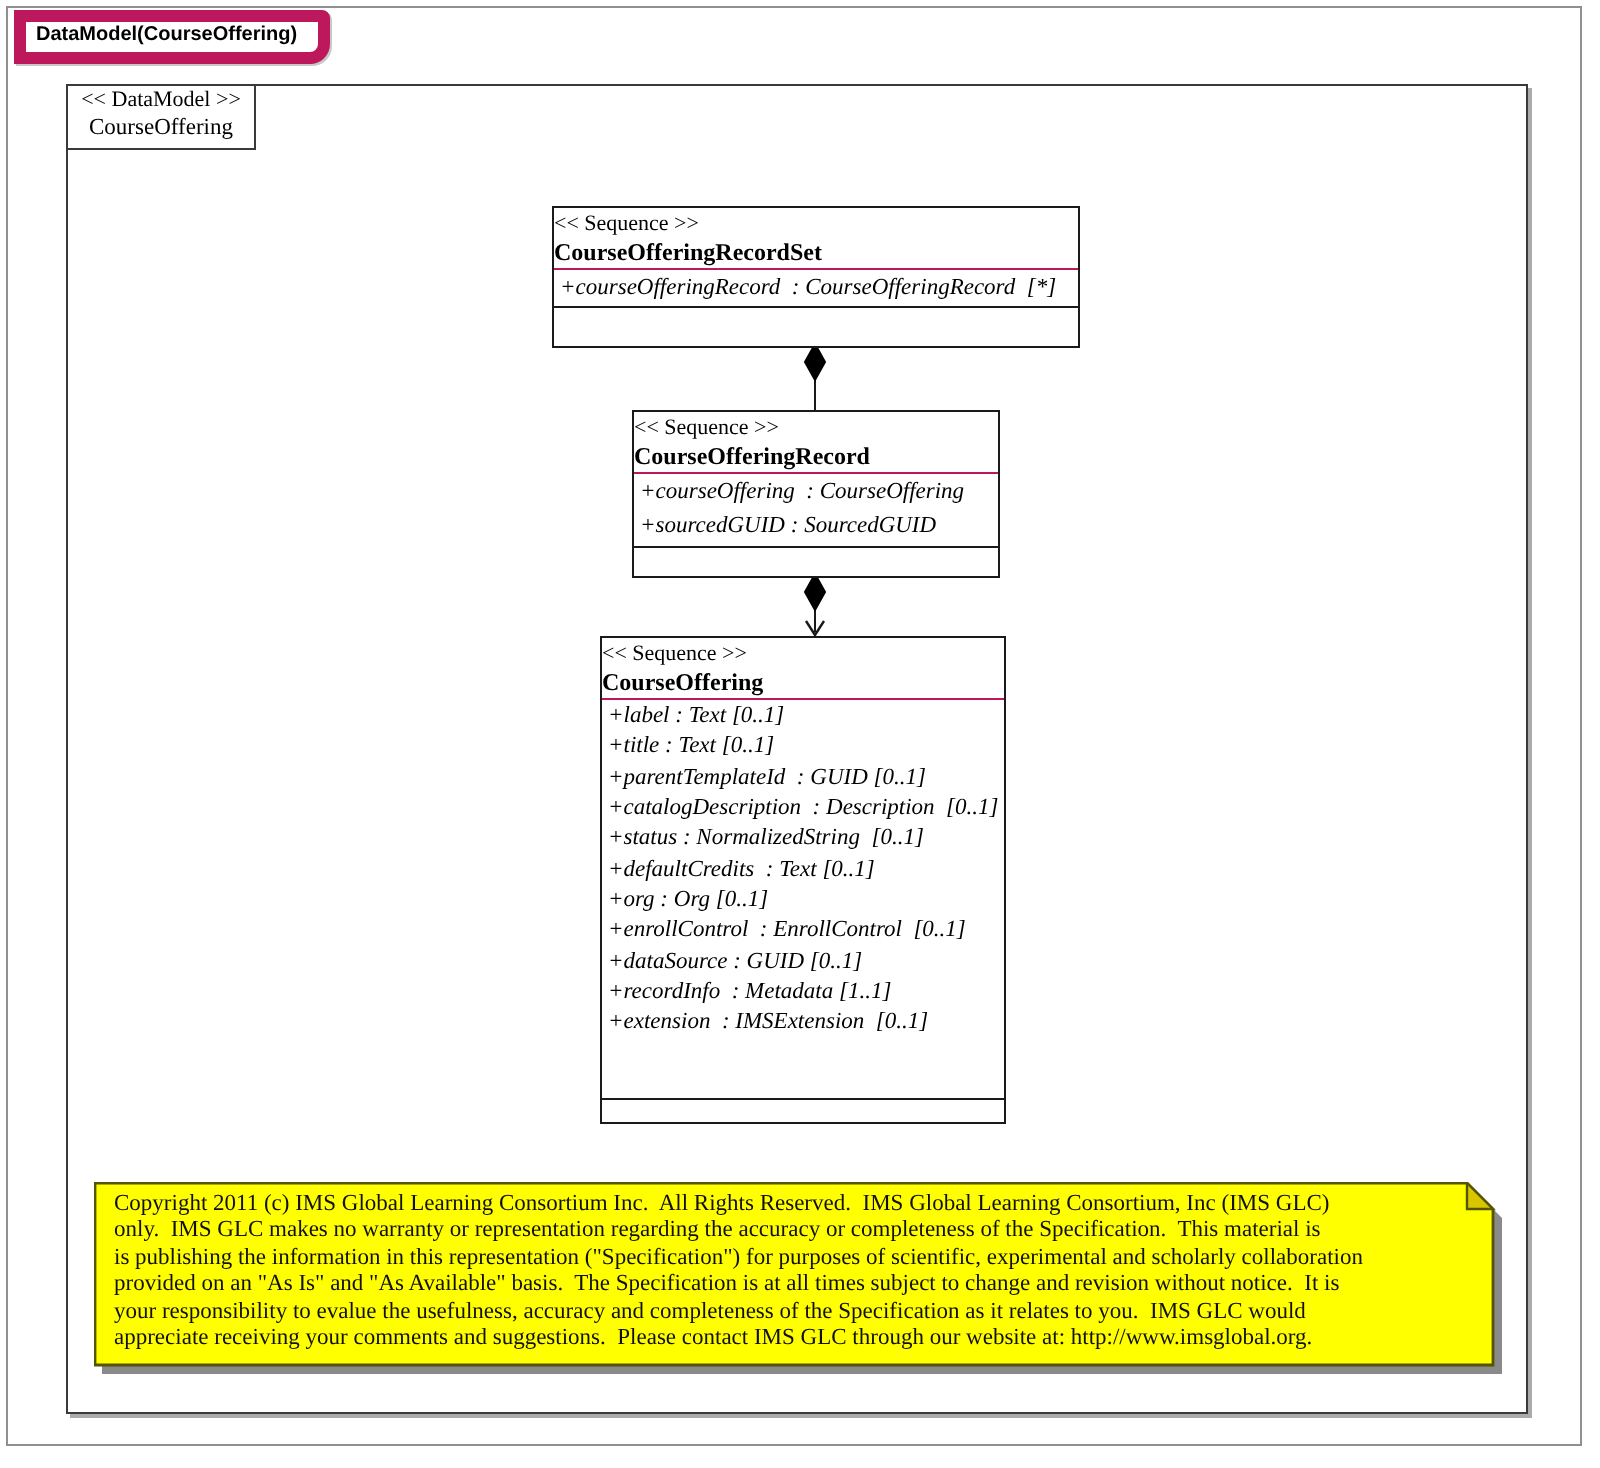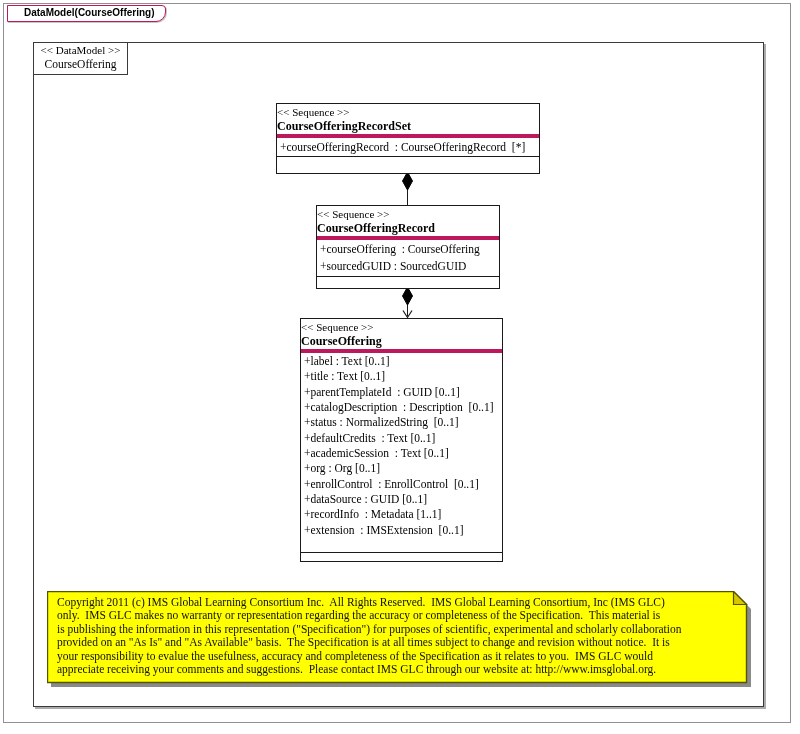--- a/index.html
+++ b/index.html
@@ -1,36 +1,36 @@
 <!DOCTYPE html>
 <html><head>
 <meta charset="utf-8">
 <style>
   html,body{margin:0;padding:0;background:#fff;}
   .page{position:relative;width:800px;height:734px;background:#ffffff;overflow:hidden;
         font-family:"Liberation Serif","DejaVu Serif",serif;color:#000;}
   .outer-border{position:absolute;left:3px;top:3px;width:786px;height:718px;
         border:1px solid #909090;}
   .diagram-tab{position:absolute;left:7px;top:5px;height:15px;background:#fff;
-        border:1px solid #be185d;border-radius:0 4px 10px 0;padding:0 10px 0 16px;
+        border:6px solid #be185d;border-radius:0 4px 10px 0;padding:0 10px 0 5px;
         font-family:"Liberation Sans","DejaVu Sans",sans-serif;font-size:10px;font-weight:bold;
         line-height:14px;z-index:5;box-shadow:1px 1px 0 #c8c8c8;}
   .frame{position:absolute;left:33px;top:42px;width:729px;height:663px;
         border:1px solid #3a3a3a;box-shadow:2px 2px 0 #ababab;background:transparent;}
   .frame-label{position:absolute;left:33px;top:42px;width:93px;height:30px;background:#fff;
         border:1px solid #3a3a3a;z-index:4;text-align:center;padding-top:1px;}
   .frame-stereo{font-size:11px;line-height:13px;}
   .frame-name{font-size:11.5px;line-height:14px;}
 
   .uml-class{position:absolute;background:#fff;border:1px solid #1a1a1a;
         display:flex;flex-direction:column;z-index:3;}
   .cls-header{text-align:left;padding-top:2px;height:28px;}
   .stereotype{font-size:11px;line-height:13px;}
   .cls-name{font-size:12px;font-weight:bold;line-height:15px;}
-  .cls-attrs{border-top:4px solid #be185d;padding:1px 0 0 3px;overflow:hidden;}
+  .cls-attrs{border-top:1px solid #be185d;padding:1px 0 0 3px;overflow:hidden;font-style:italic;}
   .attr-line{font-size:11.5px;white-space:pre;}
   .cls-ops{border-top:1px solid #1a1a1a;flex:1;}
 
   #cls1{left:276px;top:103px;width:262px;height:69px;}
   #cls1 .cls-attrs{height:17px;}
   #cls1 .attr-line{line-height:16px;}
   #cls2{left:316px;top:205px;width:182px;height:82px;}
   #cls2 .cls-attrs{height:35px;}
   #cls2 .attr-line{line-height:17px;}
   #cls3{left:300px;top:318px;width:201px;height:242px;}
@@ -89,21 +89,20 @@
       <div class="stereotype">&lt;&lt; Sequence &gt;&gt;</div>
       <div class="cls-name">CourseOffering</div>
     </div>
     <div class="cls-attrs">
       <div class="attr-line">+label : Text [0..1]</div>
       <div class="attr-line">+title : Text [0..1]</div>
       <div class="attr-line">+parentTemplateId  : GUID [0..1]</div>
       <div class="attr-line">+catalogDescription  : Description  [0..1]</div>
       <div class="attr-line">+status : NormalizedString  [0..1]</div>
       <div class="attr-line">+defaultCredits  : Text [0..1]</div>
-      <div class="attr-line">+academicSession  : Text [0..1]</div>
       <div class="attr-line">+org : Org [0..1]</div>
       <div class="attr-line">+enrollControl  : EnrollControl  [0..1]</div>
       <div class="attr-line">+dataSource : GUID [0..1]</div>
       <div class="attr-line">+recordInfo  : Metadata [1..1]</div>
       <div class="attr-line">+extension  : IMSExtension  [0..1]</div>
     </div>
     <div class="cls-ops"></div>
   </div>
 
   <svg class="connectors" width="800" height="734">

